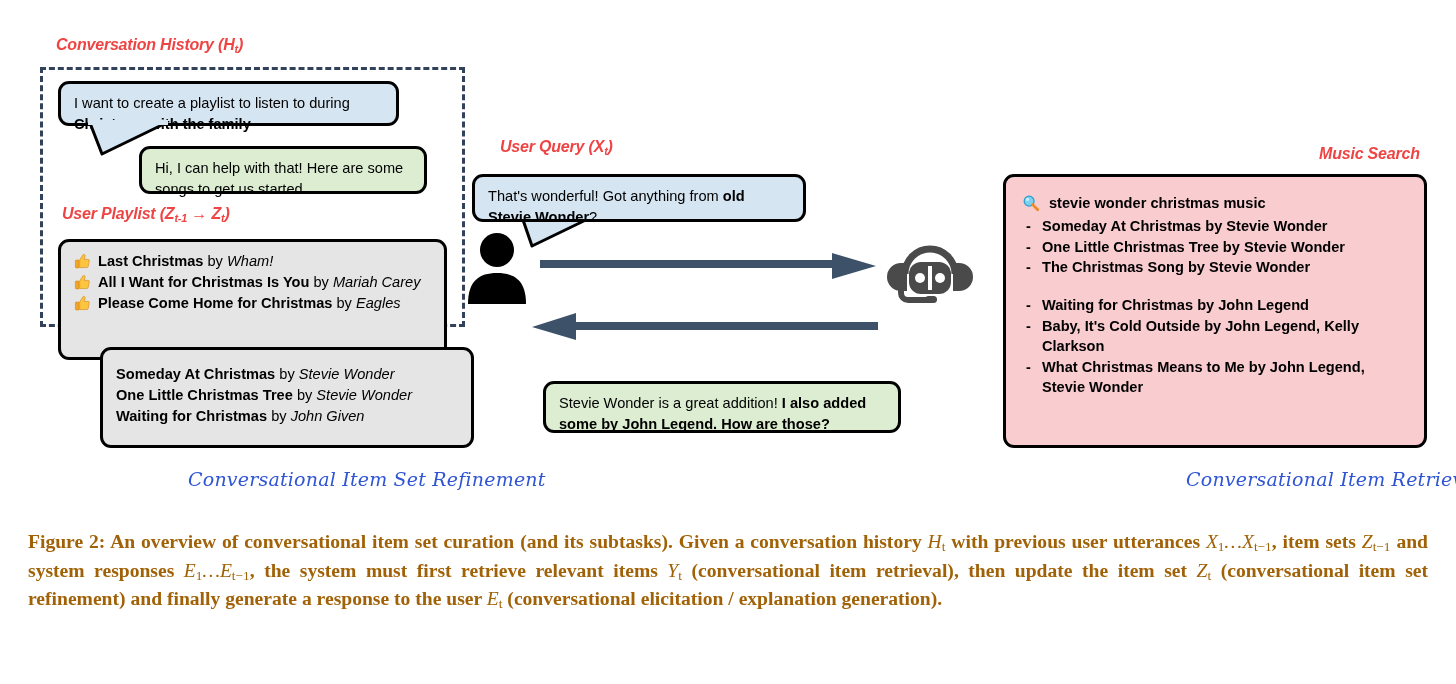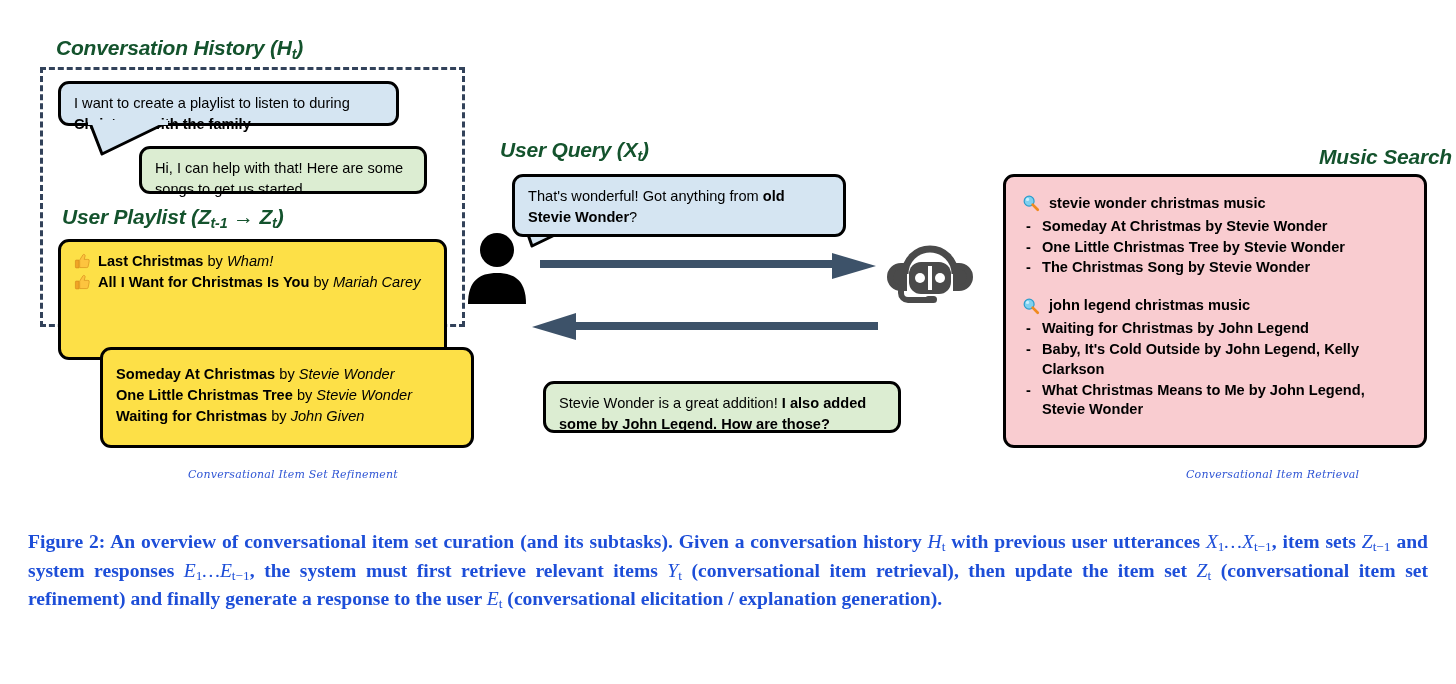--- a/index.html
+++ b/index.html
@@ -19,24 +19,24 @@
     overflow: hidden;
     background: #ffffff;
   }
 
   
   .sec-title {
     position: absolute;
     font-family: "Liberation Sans", sans-serif;
     font-weight: bold;
     font-style: italic;
-    font-size: 21px;
+    font-size: 16px;
     letter-spacing: -0.2px;
     white-space: nowrap;
-    color: #14532d;
+    color: #ef4444;
   }
   .sec-title sub {
     font-size: 0.68em;
     font-style: italic;
     vertical-align: -0.28em;
   }
 
   
   .dashed-frame {
     position: absolute;
@@ -51,21 +51,21 @@
     box-sizing: border-box;
     border: 3px solid #000;
     border-radius: 11px;
     padding: 9px 13px 9px 13px;
     font-size: 14.6px;
     line-height: 1.42;
     color: #000;
   }
   .bubble.blue  { background: #d5e5f2; }
   .bubble.green { background: #dcedd2; }
-  .bubble.yellow{ background: #fde047; }
+  .bubble.yellow{ background: #e5e5e5; }
   .bubble.pink  { background: #f9ccd0; }
 
   .bubble b { font-weight: bold; }
   .bubble i { font-style: italic; }
 
   
   .tail-wrap { position: absolute; }
   .tail-wrap svg { display: block; }
 
   
@@ -121,38 +121,38 @@
   .actor { position: absolute; }
 
   
   .arrow-svg { position: absolute; }
 
   
   .hand-caption {
     position: absolute;
     font-family: "DejaVu Serif", serif;
     font-style: italic;
-    font-size: 11px;
+    font-size: 19px;
     color: #2f55d4;
     white-space: nowrap;
     letter-spacing: 0.2px;
   }
 
   
   .fig-caption {
     position: absolute;
     left: 28px;
     top: 528px;
     width: 1400px;
     font-family: "Liberation Serif", serif;
     font-weight: bold;
     font-size: 19.6px;
     line-height: 1.44;
     text-align: justify;
-    color: #1d4ed8;
+    color: #a16207;
   }
   .fig-caption .math {
     font-family: "Liberation Serif", serif;
     font-style: italic;
     font-weight: normal;
   }
   .fig-caption .math sub {
     font-size: 0.68em;
     font-style: normal;
     vertical-align: -0.25em;
@@ -203,41 +203,50 @@
     <div class="pl-row">
       <span class="thumb">
         <svg width="17" height="17" viewBox="0 0 24 24">
           <path d="M3,10 h4 v11 h-4 a1,1 0 0 1 -1,-1 v-9 a1,1 0 0 1 1,-1 z" fill="#f0a525" stroke="#d4891a" stroke-width="0.9"></path>
           <path d="M8,10 L12.6,2.6 a1.8,1.8 0 0 1 3.1,1.6 L14.4,9 h5.1 a2,2 0 0 1 2,2.4 l-1.5,7.6 a2,2 0 0 1 -2,1.6 H8 z" fill="#fdc43f" stroke="#d4891a" stroke-width="0.9" stroke-linejoin="round"></path>
         </svg>
       </span>
       <span><b>All I Want for Christmas Is You</b> <span>by</span> <i>Mariah Carey</i></span>
     </div>
 
+    <div class="pl-row">
+      <span class="thumb">
+        <svg width="17" height="17" viewBox="0 0 24 24">
+          <path d="M3,10 h4 v11 h-4 a1,1 0 0 1 -1,-1 v-9 a1,1 0 0 1 1,-1 z" fill="#f0a525" stroke="#d4891a" stroke-width="0.9"></path>
+          <path d="M8,10 L12.6,2.6 a1.8,1.8 0 0 1 3.1,1.6 L14.4,9 h5.1 a2,2 0 0 1 2,2.4 l-1.5,7.6 a2,2 0 0 1 -2,1.6 H8 z" fill="#fdc43f" stroke="#d4891a" stroke-width="0.9" stroke-linejoin="round"></path>
+        </svg>
+      </span>
+      <span><b>Please Come Home for Christmas</b> <span>by</span> <i>Eagles</i></span>
+    </div>
   </div>
 
   <div class="bubble yellow" style="left:100px; top:347px; width:374px; height:101px; z-index:3; padding-top:14px;">
     <div class="pl-row">
       <span><b>Someday At Christmas</b> <span>by</span> <i>Stevie Wonder</i></span>
     </div>
     <div class="pl-row">
       <span><b>One Little Christmas Tree</b> <span>by</span> <i>Stevie Wonder</i></span>
     </div>
     <div class="pl-row">
       <span><b>Waiting for Christmas</b> <span>by</span> <i>John Given</i></span>
     </div>
   </div>
 
   <div class="hand-caption" style="left:188px; top:468px;">Conversational Item Set Refinement</div>
 
   <div class="sec-title" style="left:500px; top:138px;">
     <span>User Query (X</span><sub>t</sub><span>)</span>
   </div>
 
-  <div class="bubble blue" style="left:512px; top:174px; width:334px; height:63px; z-index:2;">
+  <div class="bubble blue" style="left:472px; top:174px; width:334px; height:48px; z-index:2;">
     <span>That's wonderful! Got anything from </span><b>old Stevie Wonder</b><span>?</span>
   </div>
   <div class="tail-wrap" style="left:518px; top:214px; z-index:1;">
     <svg width="80" height="38" viewBox="0 0 80 38">
       <path d="M4,3 L74,3 L14,32 Z" fill="#d5e5f2" stroke="#000" stroke-width="3" stroke-linejoin="round"></path>
       <rect x="2" y="0" width="74" height="5" fill="#d5e5f2"></rect>
     </svg>
   </div>
 
   <div class="actor" style="left:466px; top:232px;">
@@ -304,30 +313,20 @@
       </div>
       <div class="res-row">
         <span class="res-dash">-</span>
         <span class="res-text">The Christmas Song by Stevie Wonder</span>
       </div>
     </div>
 
     <div class="gap"></div>
 
     <div class="search-group">
-      <div class="search-query">
-        <span class="mag">
-          <svg width="18" height="18" viewBox="0 0 24 24">
-            <circle cx="9.5" cy="9.5" r="6.6" fill="#7fd0ef" stroke="#2a9ccc" stroke-width="1.6"></circle>
-            <circle cx="7.4" cy="7.2" r="2.2" fill="#d6f3fd" opacity="0.85"></circle>
-            <path d="M14.2,14.2 L21,21" stroke="#f08a1e" stroke-width="3.6" stroke-linecap="round"></path>
-          </svg>
-        </span>
-        <span>john legend christmas music</span>
-      </div>
       <div class="res-row">
         <span class="res-dash">-</span>
         <span class="res-text">Waiting for Christmas by John Legend</span>
       </div>
       <div class="res-row">
         <span class="res-dash">-</span>
         <span class="res-text">Baby, It's Cold Outside by John Legend, Kelly Clarkson</span>
       </div>
       <div class="res-row">
         <span class="res-dash">-</span>

